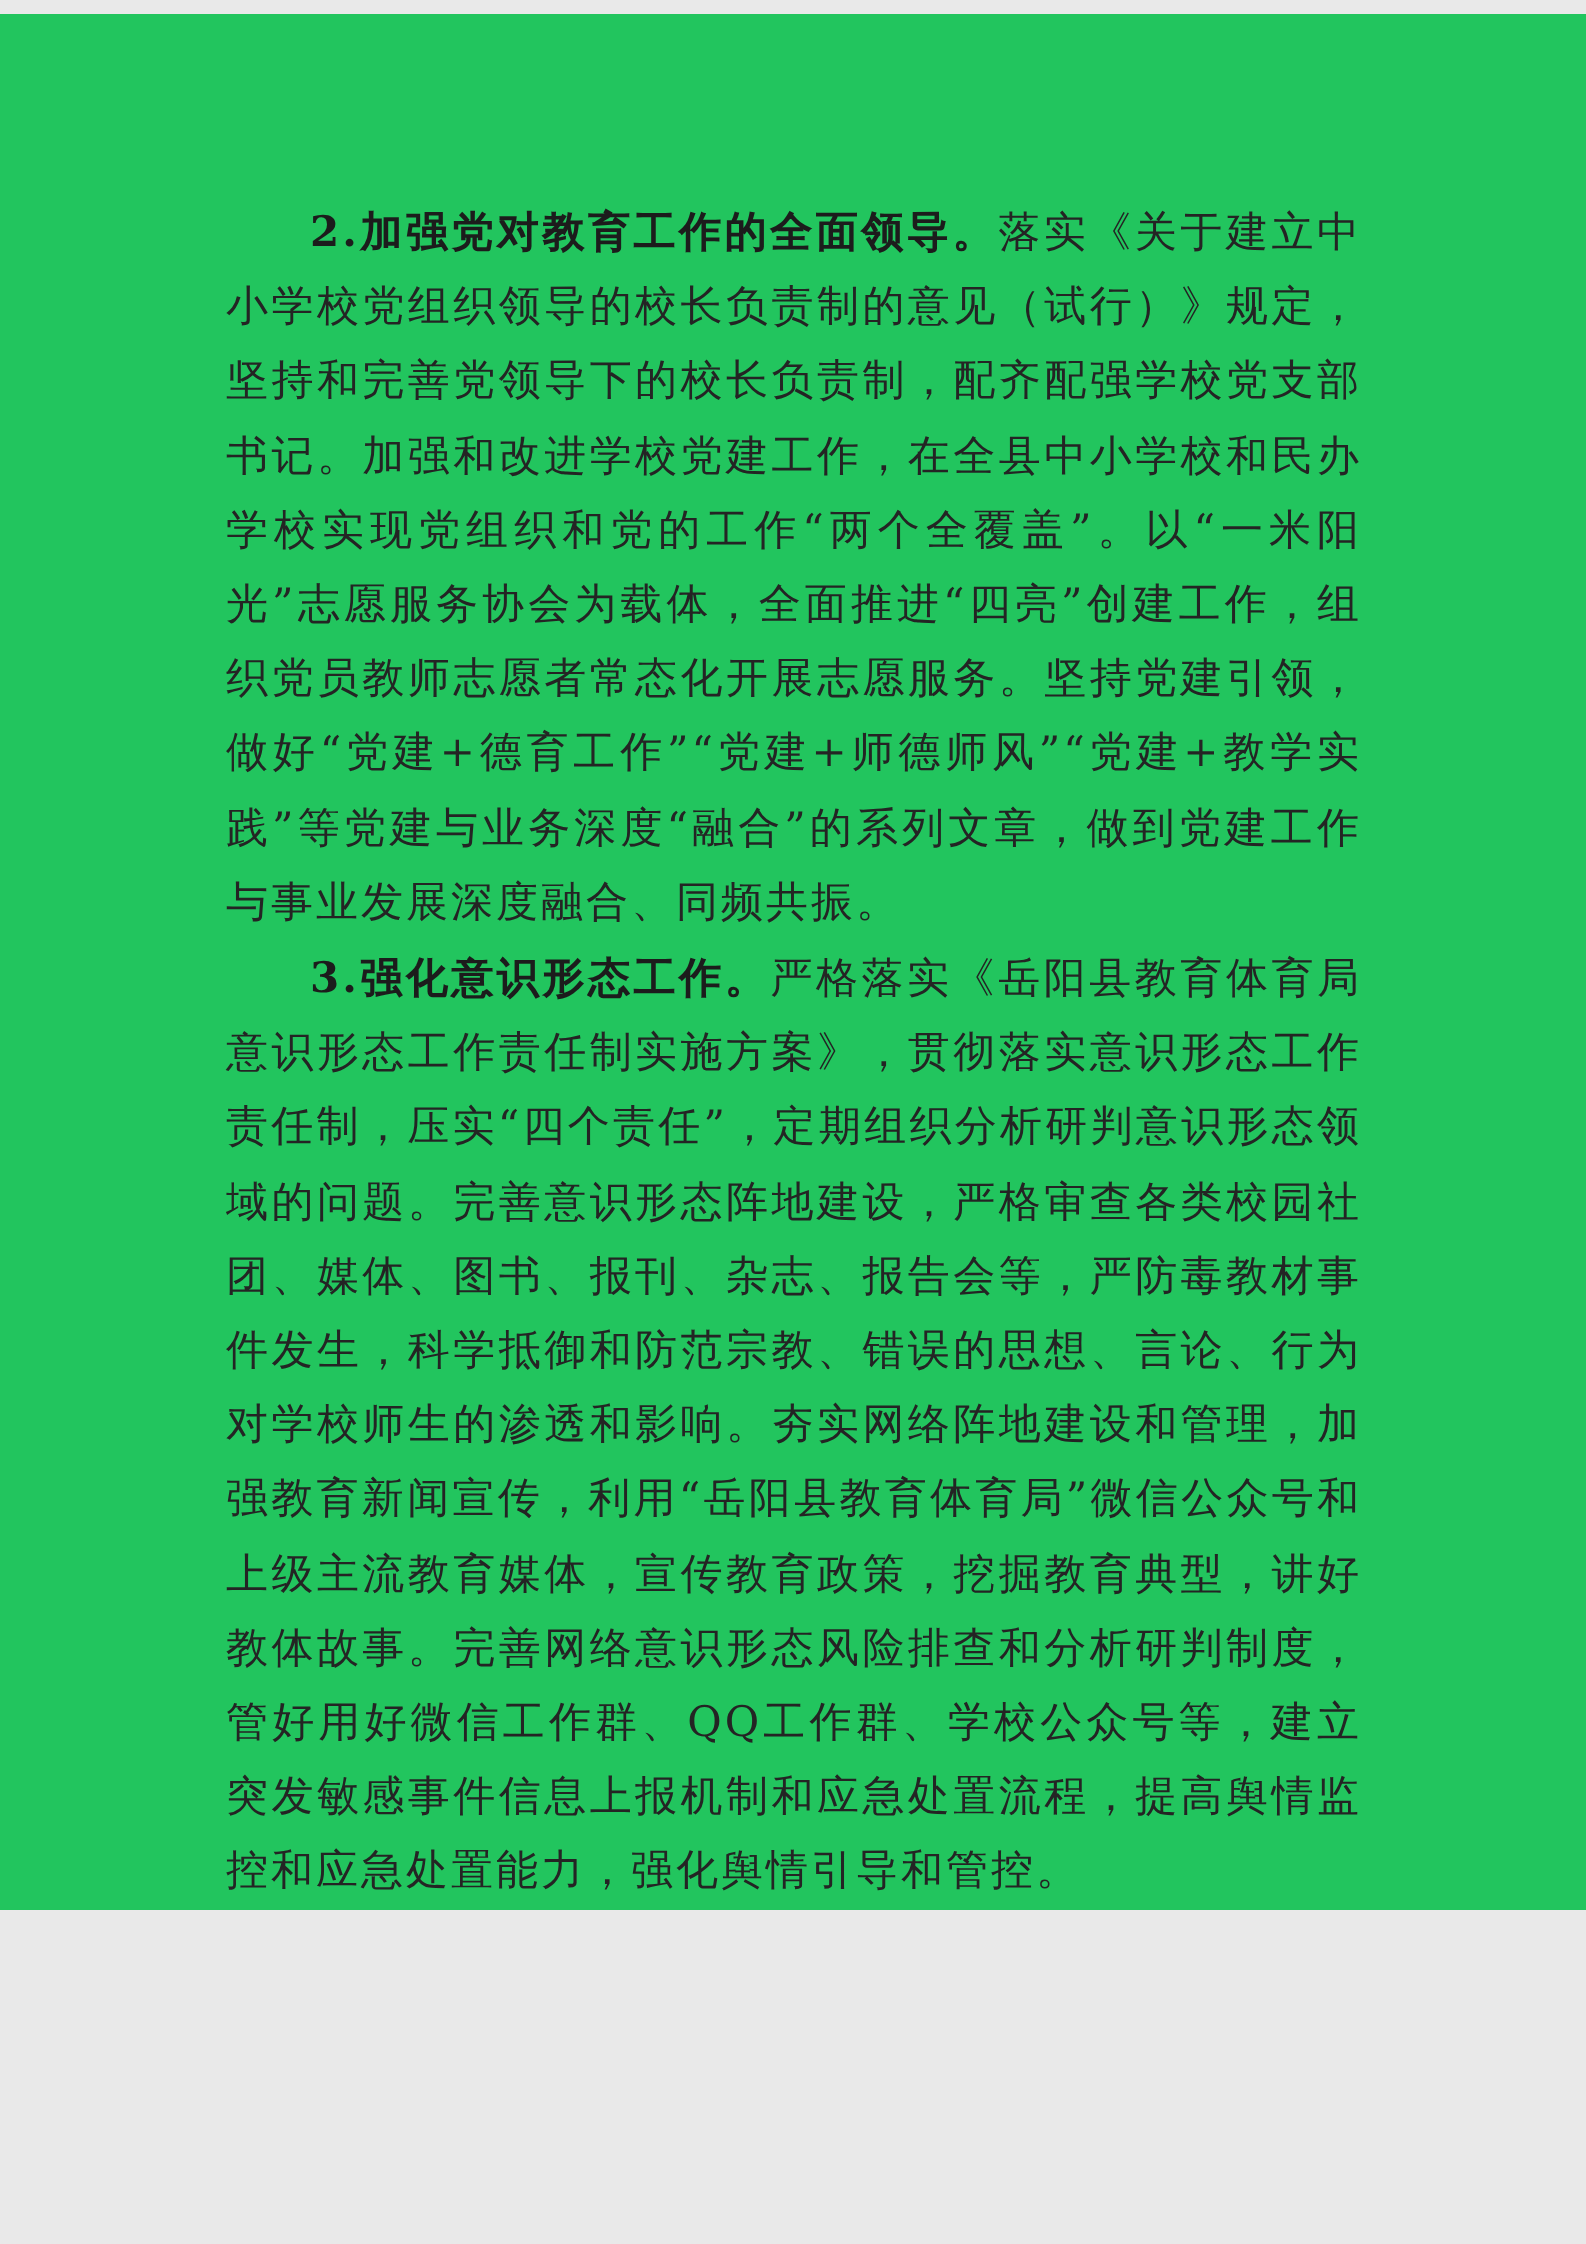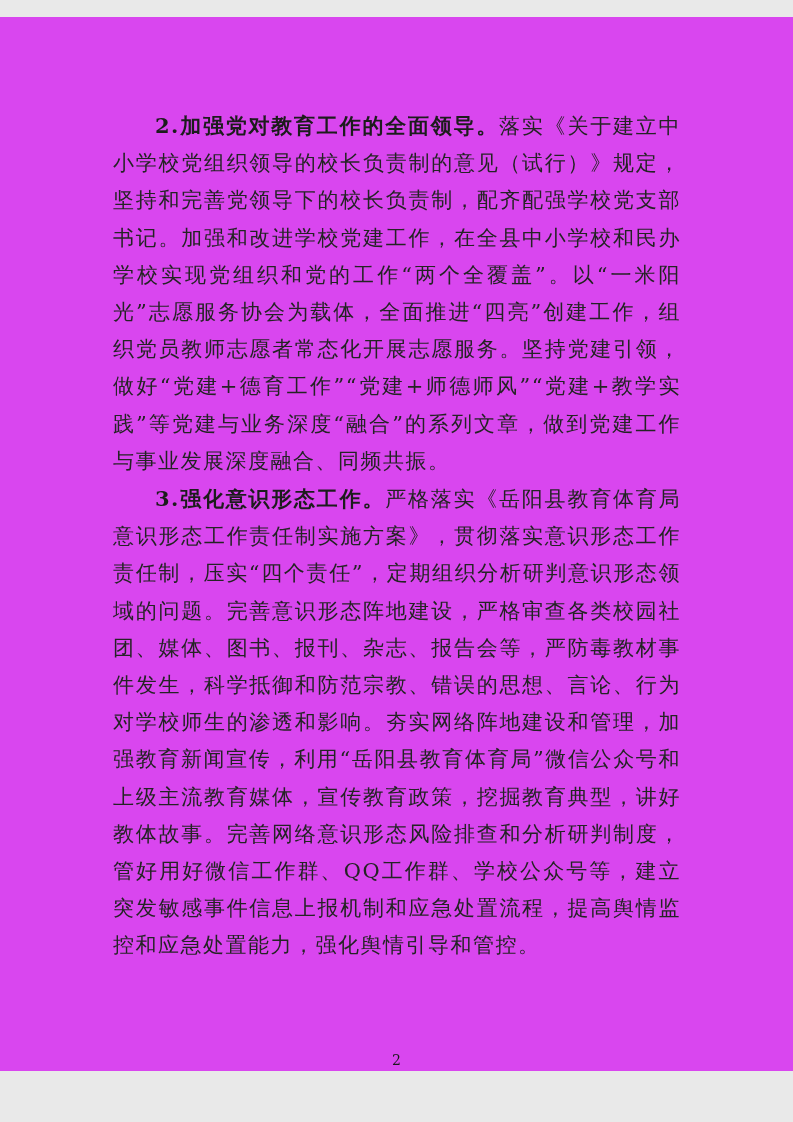--- a/index.html
+++ b/index.html
@@ -3,23 +3,23 @@
 <meta charset="utf-8">
 <style>
   html, body {
     margin: 0;
     padding: 0;
     background: #e9e9e9;
   }
   .page {
     position: relative;
     width: 793px;
-    height: 1054px;
-    margin: 17px auto;
-    background: #d946ef;
+    height: 948px;
+    margin: 7px auto;
+    background: #22c55e;
     overflow: hidden;
     font-family: "DejaVu Serif", "Liberation Serif", serif;
     color: #242424;
   }
   .content {
     position: absolute;
     left: 113px;
     top: 90px;
     width: 568px;
   }

